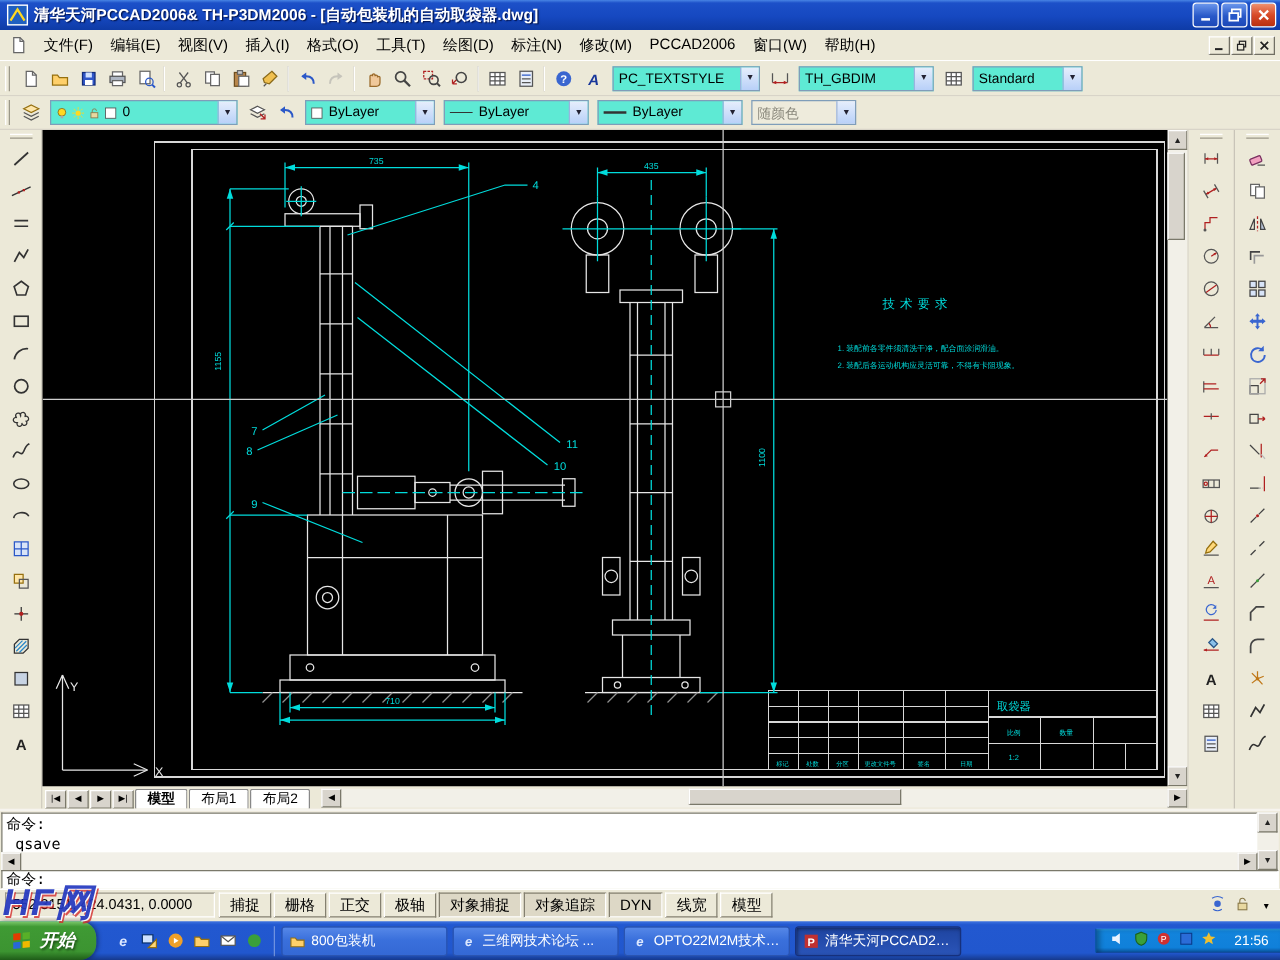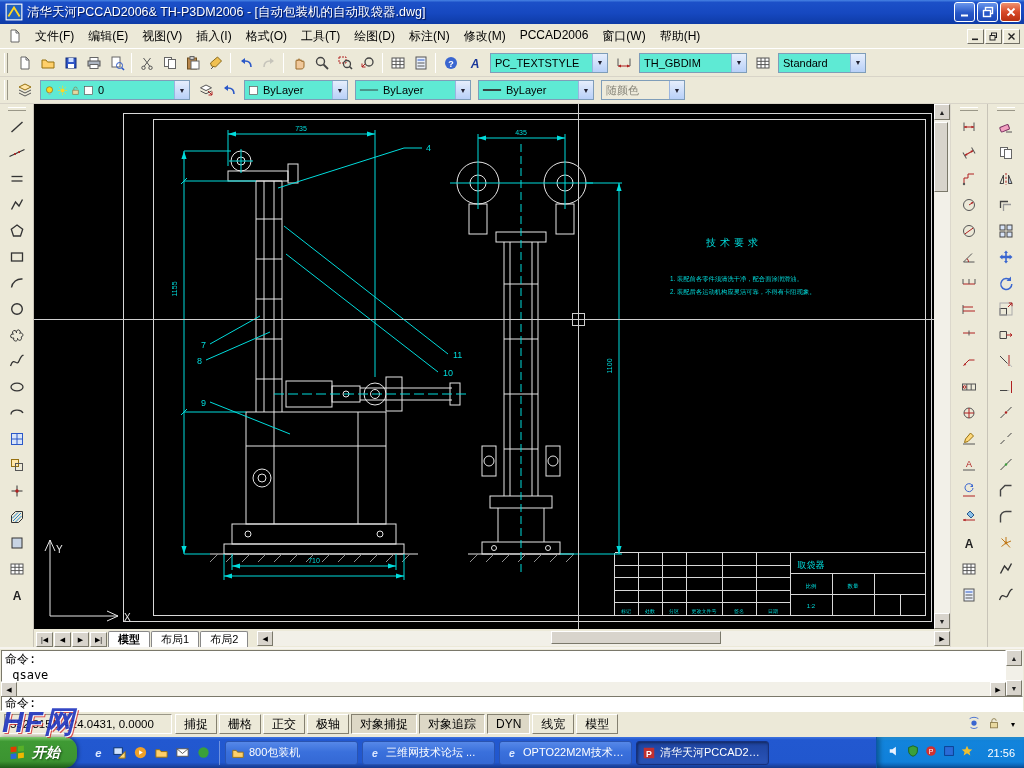--- a/index.html
+++ b/index.html
@@ -2,21 +2,21 @@
 <html><head>
 <meta charset="utf-8">
 <style>
 *{margin:0;padding:0;box-sizing:border-box}
 html,body{width:1024px;height:768px;overflow:hidden}
 body{font-family:"Liberation Sans","DejaVu Sans",sans-serif;font-size:12px;background:#ece9d8;position:relative}
 .screen{width:1024px;height:768px;display:flex;flex-direction:column}
 
 .titlebar{height:24px;background:linear-gradient(180deg,#4884e4 0%,#1c50c8 10%,#1648c0 55%,#0e3ba6 100%);display:flex;align-items:center;padding:0 3px;color:#fff;flex:none}
 .t-icon{width:18px;height:18px;margin:0 4px 0 2px}
-.t-text{font-weight:normal;font-size:12.5px;text-shadow:1px 1px 1px #00124a;flex:1;white-space:nowrap;overflow:hidden}
+.t-text{font-weight:bold;font-size:12.5px;text-shadow:1px 1px 1px #00124a;flex:1;white-space:nowrap;overflow:hidden}
 .t-btns{display:flex;gap:2px}
 .wbtn{width:21px;height:20px;border-radius:3px;border:1px solid #fff;display:grid;place-items:center;background:linear-gradient(180deg,#6a96ec,#2858c8 55%,#1c48b8)}
 .wbtn.close{background:linear-gradient(180deg,#ee9270,#d84a28 50%,#b83010)}
 .wbtn svg{width:12px;height:12px}
 
 .menubar{height:25px;background:#ece9d8;border-bottom:1px solid #fff;display:flex;align-items:center;padding:0 2px;flex:none}
 .mdi-doc{width:16px;height:16px;margin:0 5px}
 .menu-item{padding:4px 7px;white-space:nowrap}
 .mdi-ctrls{margin-left:auto;display:flex;gap:1px;padding-right:2px}
 .mbtn{width:17px;height:15px;background:#ece9d8;border:1px solid;border-color:#fff #716f64 #716f64 #fff;display:grid;place-items:center}
@@ -80,21 +80,21 @@
 .start{height:31px;padding:0 17px 0 9px;display:flex;align-items:center;gap:6px;color:#fff;font-weight:bold;font-style:italic;font-size:14px;background:linear-gradient(180deg,#7eca6e 0%,#3f9a34 14%,#3c9431 78%,#1e5c18 100%);border-radius:0 13px 13px 0;box-shadow:1px 0 4px rgba(0,0,0,.45);text-shadow:1px 1px 2px #1a4a14;flex:none}
 .start svg{width:17px;height:17px}
 .quick{display:flex;align-items:center;gap:3px;padding:0 7px;border-right:1px solid rgba(255,255,255,.35);height:24px;flex:none}
 .qbtn{width:18px;height:18px;display:grid;place-items:center}
 .qbtn svg{width:15px;height:15px}
 .tasks{flex:1;display:flex;gap:4px;min-width:0;padding-right:4px}
 .task{flex:1;max-width:133px;height:24px;background:linear-gradient(180deg,#5688e8,#3a70dc 45%,#3468d4);border:1px solid #2a54b0;border-radius:3px;display:flex;align-items:center;gap:4px;padding:0 5px;color:#fff;font-size:11px;overflow:hidden}
 .task.active{background:linear-gradient(180deg,#1e44a0,#2a54b8);border-color:#16307c;box-shadow:inset 1px 1px 3px rgba(0,0,0,.45)}
 .task svg{width:14px;height:14px;flex:none}
 .tlabel{white-space:nowrap;overflow:hidden;text-overflow:ellipsis}
-.tray{height:31px;display:flex;align-items:center;gap:8px;padding:0 9px 0 11px;background:linear-gradient(180deg,#2aa0ea 0%,#1284dc 12%,#1080da 80%,#0a58a8 100%);border-left:1px solid #0a58a8;box-shadow:inset 3px 0 4px rgba(0,0,0,.3);color:#fff;flex:none}
+.tray{height:19px;display:flex;align-items:center;gap:8px;padding:0 9px 0 11px;background:linear-gradient(180deg,#2aa0ea 0%,#1284dc 12%,#1080da 80%,#0a58a8 100%);border-left:1px solid #0a58a8;box-shadow:inset 3px 0 4px rgba(0,0,0,.3);color:#fff;flex:none}
 .tray svg{width:14px;height:14px}
 .ttime{font-size:11px;margin-left:5px;white-space:nowrap}
 
 .watermark{position:absolute;left:2px;top:702px;font-size:30px;font-weight:bold;font-style:italic;color:#2438c0;text-shadow:1px 1px 0 #fff,2px 2px 0 rgba(210,40,40,.85);opacity:.92;z-index:60;pointer-events:none;letter-spacing:1px}
 </style>
 </head>
 <body>
 
 <div class="screen">
 

